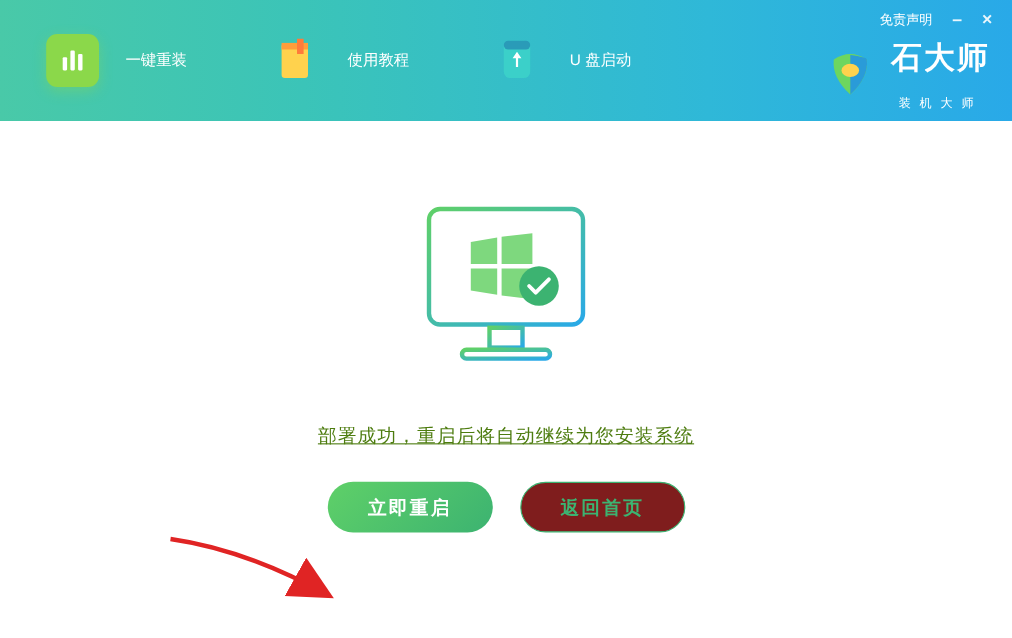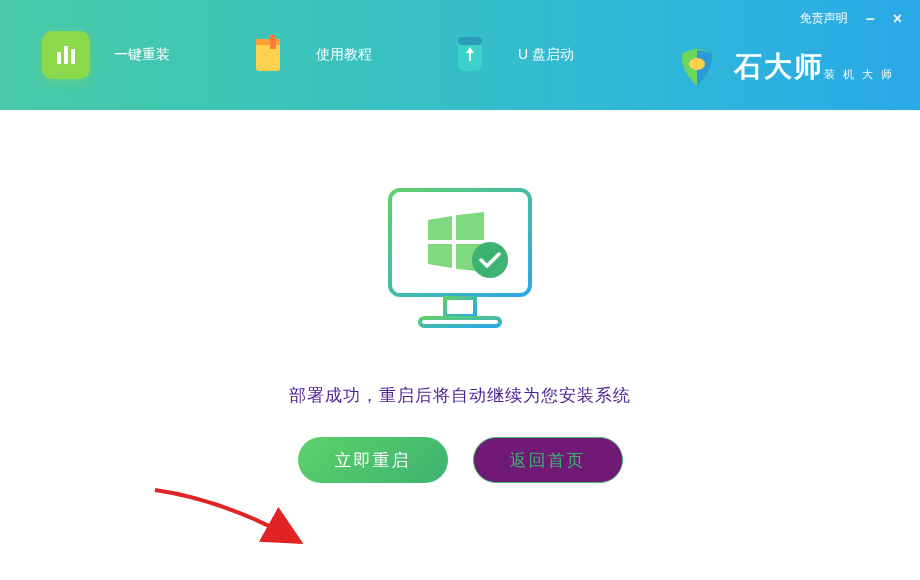--- a/index.html
+++ b/index.html
@@ -80,21 +80,21 @@
       gap: 12px;
       margin-top: 24px;
     }
     .brand-logo {
       width: 50px;
       height: 50px;
       position: relative;
     }
     .brand-text-wrap {
       display: flex;
-      flex-direction: row;
+      flex-direction: column;
       align-items: center;
     }
     .brand-name {
       color: #fff;
       font-size: 28px;
       font-weight: bold;
       letter-spacing: 2px;
     }
     .brand-sub {
       color: #fff;
@@ -107,47 +107,49 @@
       display: flex;
       flex-direction: column;
       align-items: center;
       position: relative;
     }
     .monitor-wrap {
       position: relative;
     }
     .status-text {
       margin-top: 40px;
-      color: #4c1d95;
+      color: #4d7c0f;
       font-size: 17px;
       letter-spacing: 1px;
+      text-decoration: underline;
     }
     .button-row {
       margin-top: 30px;
       display: flex;
       gap: 25px;
+      font-weight: bold;
     }
     .btn {
       width: 150px;
       height: 46px;
       border-radius: 23px;
       display: flex;
       align-items: center;
       justify-content: center;
       font-size: 17px;
       cursor: pointer;
       letter-spacing: 2px;
     }
     .btn-primary {
       background: linear-gradient(135deg, #5fd068, #3cb371);
       color: #fff;
       border: none;
     }
     .btn-outline {
-      background: #701a75;
+      background: #7f1d1d;
       color: #3cb371;
       border: 1.5px solid #3cb371;
     }
     .arrow-annotation {
       position: absolute;
       left: 145px;
       top: 370px;
       pointer-events: none;
     }
   </style>

